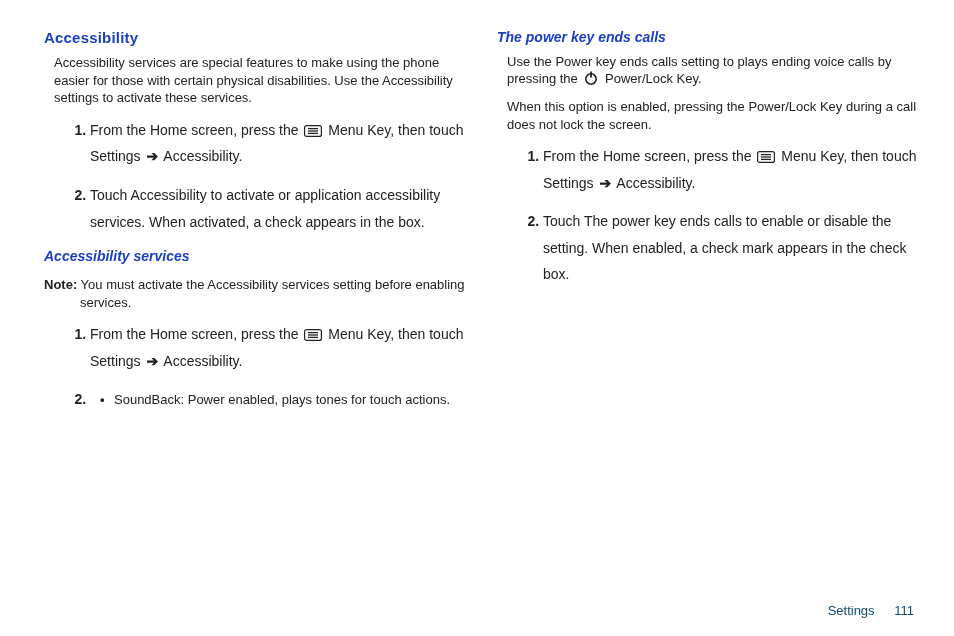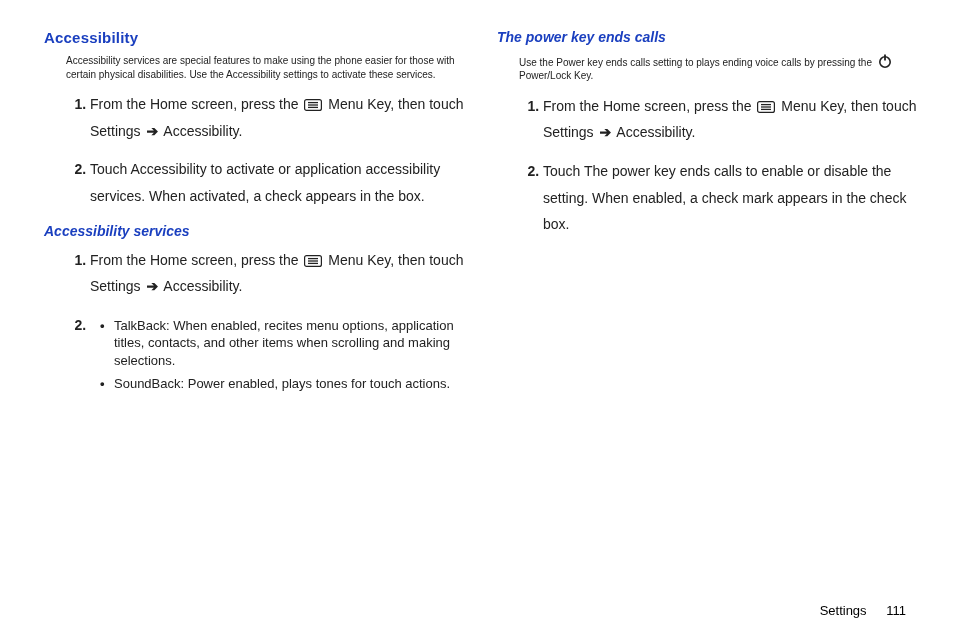--- a/index.html
+++ b/index.html
@@ -31,22 +31,22 @@
     letter-spacing: 0.2px;
   }
   h3.subsection {
     margin: 10px 0 6px 0;
     font-size: 14px;
     color: #1a3fbf;
     font-style: italic;
     font-weight: bold;
   }
   p.para {
-    margin: 4px 0 10px 22px;
-    font-size: 10px;
+    margin: 4px 0 10px 10px;
+    font-size: 13px;
     font-stretch: condensed;
   }
   p.note {
     margin: 10px 0 10px 0;
     font-size: 13px;
     padding-left: 36px;
     text-indent: -36px;
   }
   .note-label {
     font-weight: bold;
@@ -96,24 +96,24 @@
     margin: 0 2px;
   }
   .power-icon svg { display: block; }
   .arrow {
     display: inline-block;
     margin: 0 2px;
     font-weight: bold;
   }
   .footer {
     position: absolute;
-    right: 48px;
+    right: 40px;
     bottom: 16px;
     font-size: 13px;
-    color: #000000;
+    color: #0c4a6e;
   }
   .footer .num {
     margin-left: 16px;
   }
 </style>
 </head>
 <body>
 
 <div class="page">
   <div class="col">
@@ -135,57 +135,62 @@
         <span class="arrow">➔</span>
         <span class="b">Accessibility</span><span>.</span>
       </li>
       <li>
         <span>Touch </span><span class="b">Accessibility</span><span> to activate or application accessibility services. When activated, a check appears in the box.</span>
       </li>
     </ol>
 
     <h3 class="subsection">Accessibility services</h3>
 
+    <p class="note">
+      <span class="note-label">Note:</span><span> You must activate the </span><span class="b">Accessibility services</span><span> setting before enabling services.</span>
+    </p>
 
     <ol class="steps">
       <li>
         <span>From the Home screen, press the </span>
         <span class="menu-icon">
           <svg width="18" height="12" viewBox="0 0 18 12">
             <rect x="0.6" y="0.6" width="16.8" height="10.8" rx="2" ry="2" fill="none" stroke="#222" stroke-width="1.2"></rect>
             <line x1="4" y1="3.6" x2="14" y2="3.6" stroke="#222" stroke-width="1.3"></line>
             <line x1="4" y1="6" x2="14" y2="6" stroke="#222" stroke-width="1.3"></line>
             <line x1="4" y1="8.4" x2="14" y2="8.4" stroke="#222" stroke-width="1.3"></line>
           </svg>
         </span>
         <span class="b">Menu Key</span><span>, then touch </span><span class="b">Settings</span>
         <span class="arrow">➔</span>
         <span class="b">Accessibility</span><span>.</span>
       </li>
       <li>
         <ul class="sub">
-          <li><span class="b">TalkBack</span><span>: When enabled, recites menu options, application titles, contacts, and other items when scrolling and making selections.</span></li>
           <li><span class="b">SoundBack</span><span>: Power enabled, plays tones for touch actions.</span></li>
         </ul>
       </li>
     </ol>
   </div>
 
   <div class="col">
     <h3 class="subsection" style="margin-top:0">The power key ends calls</h3>
     <p class="para">
       <span>Use the Power key ends calls setting to plays ending voice calls by pressing the </span>
       <span class="power-icon">
         <svg width="16" height="16" viewBox="0 0 16 16">
           <circle cx="8" cy="9" r="5.2" fill="none" stroke="#222" stroke-width="1.6"></circle>
           <rect x="7.1" y="1.5" width="1.8" height="6" fill="#222"></rect>
         </svg>
       </span>
       <span class="b">Power/Lock Key</span><span>.</span>
     </p>
+    <p class="para">
+      <span>When this option is enabled, pressing the </span><span class="b">Power/Lock Key</span><span> during a call does not lock the screen.</span>
+    </p>
 
     <ol class="steps">
       <li>
         <span>From the Home screen, press the </span>
         <span class="menu-icon">
           <svg width="18" height="12" viewBox="0 0 18 12">
             <rect x="0.6" y="0.6" width="16.8" height="10.8" rx="2" ry="2" fill="none" stroke="#222" stroke-width="1.2"></rect>
             <line x1="4" y1="3.6" x2="14" y2="3.6" stroke="#222" stroke-width="1.3"></line>
             <line x1="4" y1="6" x2="14" y2="6" stroke="#222" stroke-width="1.3"></line>
             <line x1="4" y1="8.4" x2="14" y2="8.4" stroke="#222" stroke-width="1.3"></line>

